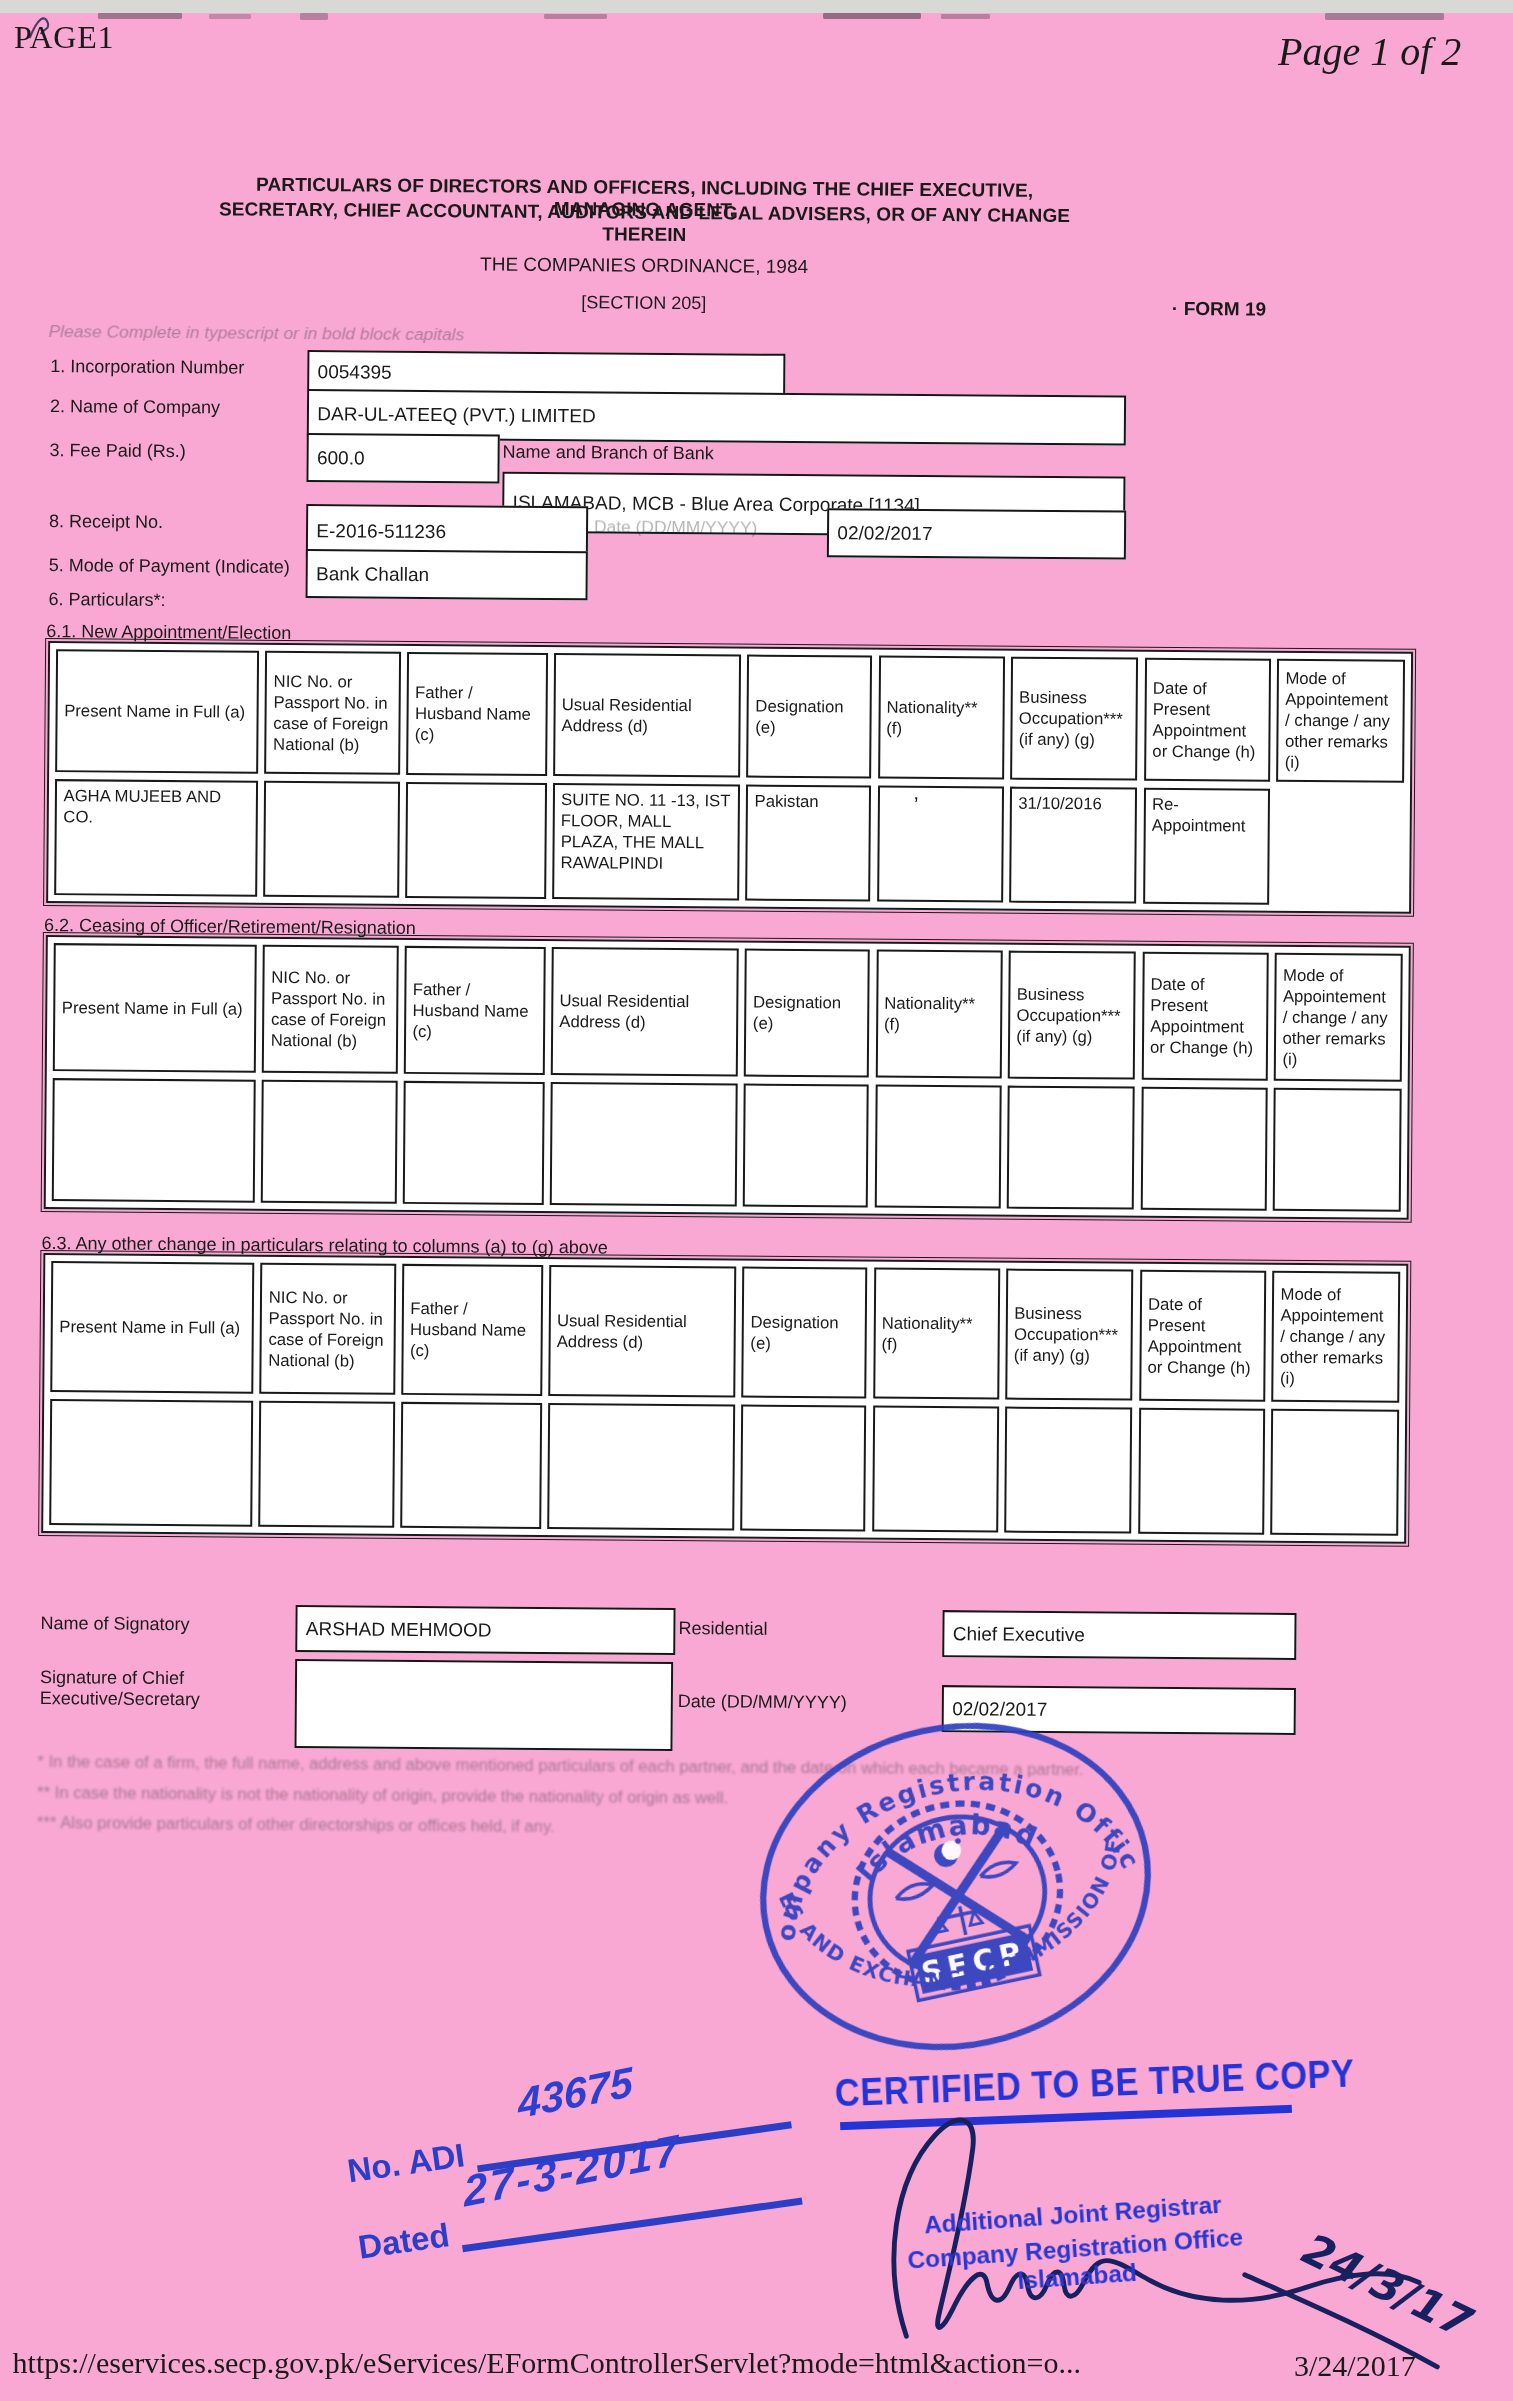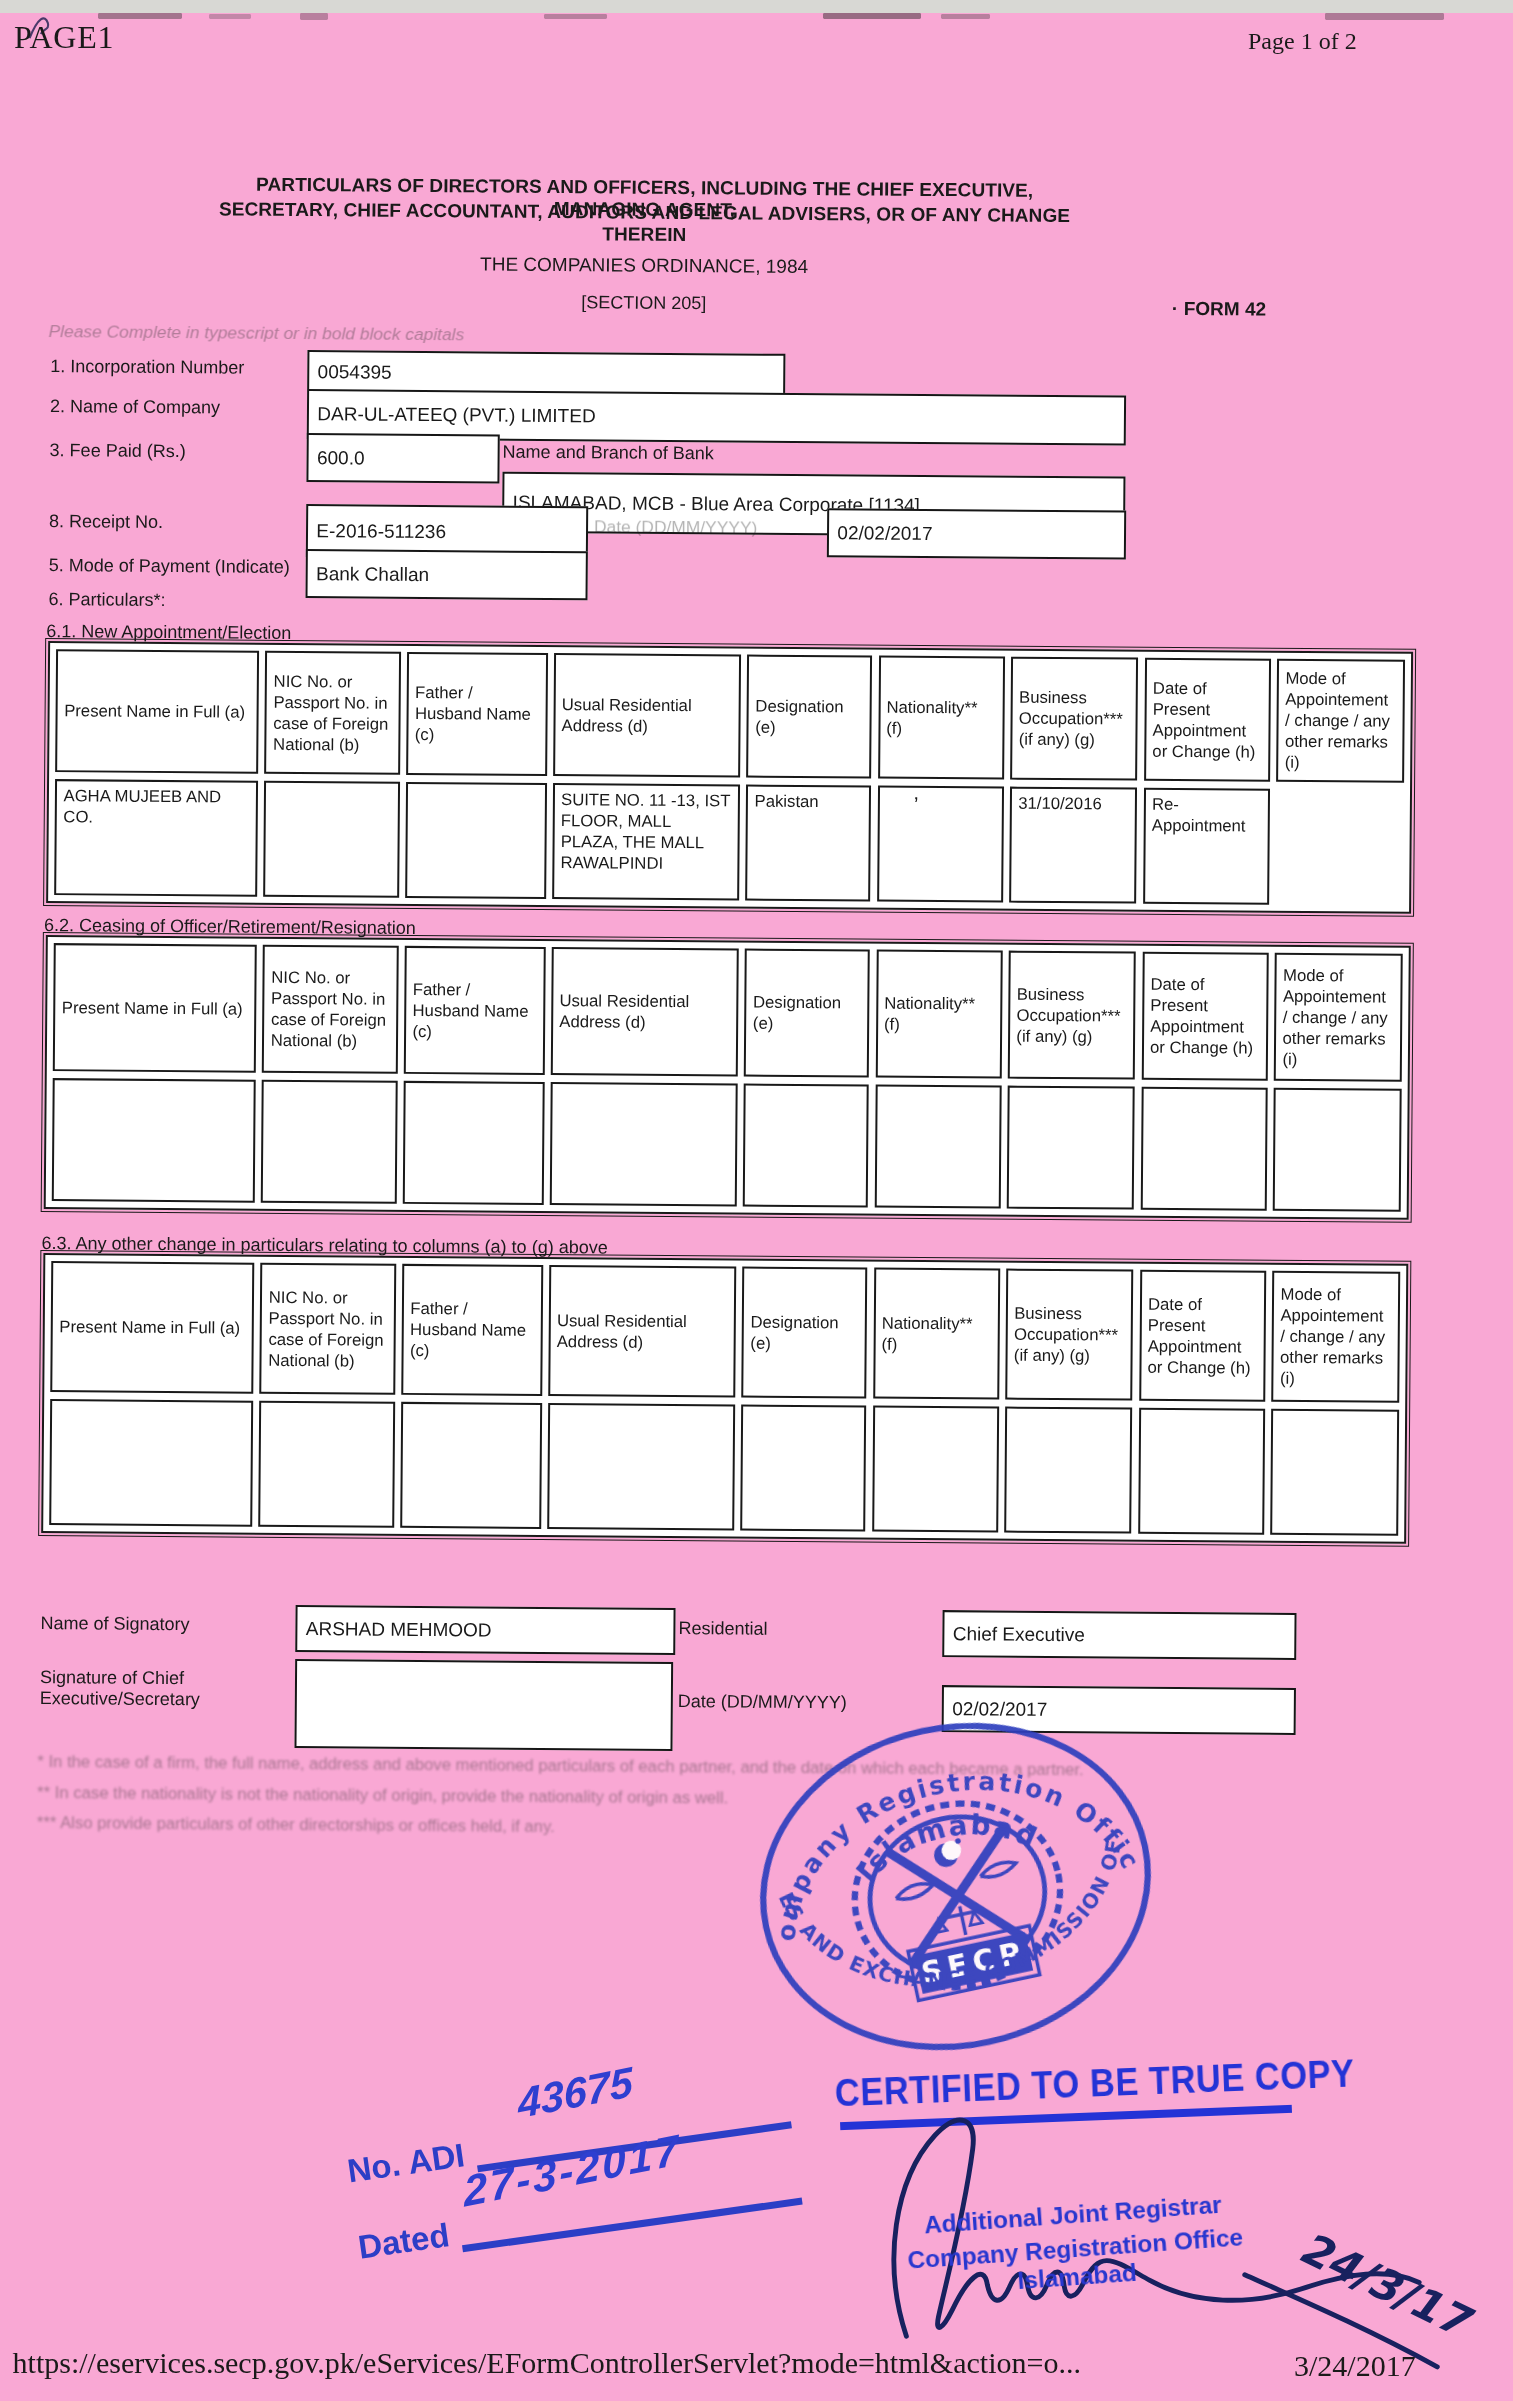--- a/index.html
+++ b/index.html
@@ -4,21 +4,21 @@
 <style>
   html,body{margin:0;padding:0;background:#d8d8d4;}
   .page{position:relative;width:1513px;height:2401px;background:#f9a8d4;margin:13px auto;overflow:hidden;
         font-family:"Liberation Sans",sans-serif;color:#1a1a1a;}
   .abs{position:absolute;}
   .serif{font-family:"Liberation Serif",serif;}
   
   .nz{position:absolute;background:#222;opacity:.4;border-radius:1.4px;}
   
   .hdrL{left:14px;top:5.6px;font-size:32px;letter-spacing:0.7px;}
-  .hdrR{left:1248px;top:15.3px;font-size:24px;}
+  .hdrR{left:1278px;top:15.3px;font-size:40px;font-style:italic;}
   
   .form{position:absolute;left:0;top:0;width:1513px;height:1813px;transform:rotate(.45deg);transform-origin:42px 139px;}
   .title{left:209px;top:159px;width:872px;text-align:center;font-weight:bold;font-size:19px;letter-spacing:0.1px;}
   .ord{left:209px;top:237px;width:872px;text-align:center;font-size:19px;}
   .sec{left:209px;top:275px;width:872px;text-align:center;font-size:18px;}
   .form29{left:1173px;top:276px;font-size:19px;font-weight:bold;}
   .form29::before{content:"\00B7";margin-right:5.6px;}
   .instr{left:50px;top:308px;font-size:17.4px;font-style:italic;color:rgba(40,40,40,.35);filter:blur(0.7px);}
   .flabel{font-size:18px;}
   .ibox{border:2.1px solid #161616;display:flex;align-items:center;padding:0 8.4px;font-size:19px;background:#fff;}
@@ -73,21 +73,21 @@
     <path d="M8 36 C 20 6, 30 2, 34 14 C 37 24, 28 22, 24 30" fill="none" stroke="#4a3a6a" stroke-width="3"></path>
   </svg>
   <div class="abs serif hdrL">PAGE1</div>
   <div class="abs serif hdrR">Page 1 of 2</div>
 
   <div class="form">
     <div class="abs title" style="top:159px">PARTICULARS OF DIRECTORS AND OFFICERS, INCLUDING THE CHIEF EXECUTIVE, MANAGING AGENT,</div>
     <div class="abs title" style="top:184px">SECRETARY, CHIEF ACCOUNTANT, AUDITORS AND LEGAL ADVISERS, OR OF ANY CHANGE THEREIN</div>
     <div class="abs ord">THE COMPANIES ORDINANCE, 1984</div>
     <div class="abs sec">[SECTION 205]</div>
-    <div class="abs form29">FORM 42</div>
+    <div class="abs form29">FORM 19</div>
     <div class="abs instr">Please Complete in typescript or in bold block capitals</div>
 
     <div class="abs flabel" style="left:52px;top:343px">1. Incorporation Number</div>
     <div class="abs ibox" style="left:309px;top:335px;width:457px;height:40px">
         <span>0054395</span>
       </div>
 
     <div class="abs flabel" style="left:52px;top:383px">2. Name of Company</div>
     <div class="abs ibox" style="left:309px;top:374px;width:798px;height:46px">
         <span>DAR-UL-ATEEQ (PVT.) LIMITED</span>

